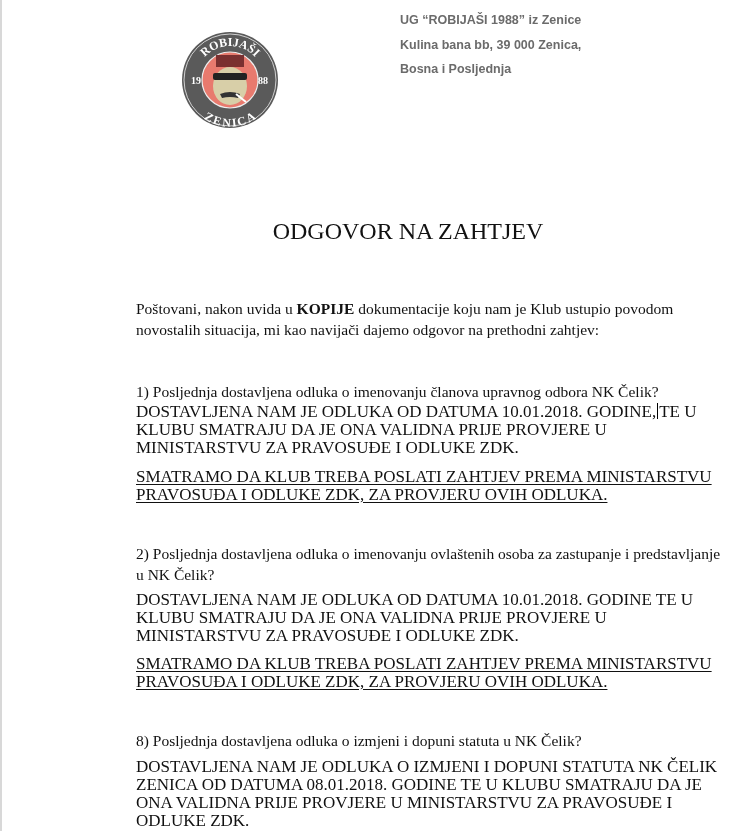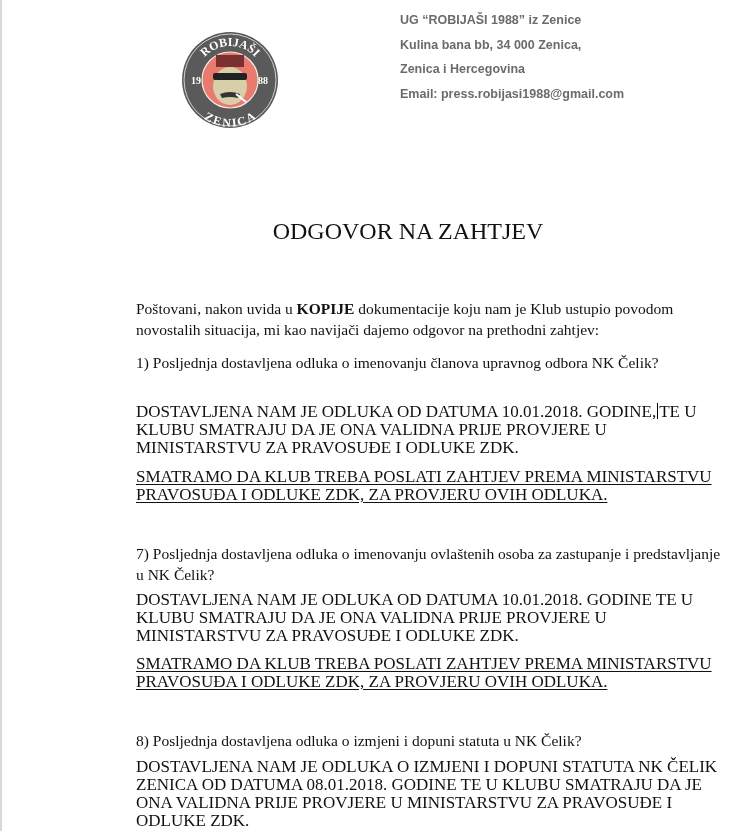--- a/index.html
+++ b/index.html
@@ -61,35 +61,34 @@
     <rect x="36" y="25" width="28" height="12" fill="#7a3030"></rect>
     <ellipse cx="50" cy="56" rx="17" ry="19" fill="#d8cfa8"></ellipse>
     <rect x="33" y="43" width="34" height="7" rx="2" fill="#222"></rect>
     <path d="M40 64 Q50 60 60 64 L58 68 Q50 66 42 68 Z" fill="#333"></path>
     <line x1="56" y1="64" x2="66" y2="72" stroke="#fff" stroke-width="2"></line>
   </g>
 </svg>
 
 <div class="header-info">
   <div><span>UG “ROBIJAŠI 1988” iz Zenice</span></div>
-  <div><span>Kulina bana bb, 34 000 Zenica,</span></div>
-  <div><span>Zenica i Hercegovina</span></div>
-  <div><span>Email: press.robijasi1988@gmail.com</span></div>
+  <div><span>Kulina bana bb, 39 000 Zenica,</span></div>
+  <div><span>Bosna i Posljednja</span></div>
 </div>
 
 <div class="title">ODGOVOR NA ZAHTJEV</div>
 
 <div class="para" style="top:298px;">
   <span>Poštovani, nakon uvida u </span><b>KOPIJE</b><span> dokumentacije koju nam je Klub ustupio povodom novostalih situacija, mi kao navijači dajemo odgovor na prethodni zahtjev:</span>
 </div>
 
-<div class="para" style="top:352px;">1) Posljednja dostavljena odluka o imenovanju članova upravnog odbora NK Čelik?</div>
+<div class="para" style="top:381px;">1) Posljednja dostavljena odluka o imenovanju članova upravnog odbora NK Čelik?</div>
 <div class="para bold" style="top:403px;">
   <span>DOSTAVLJENA NAM JE ODLUKA OD DATUMA 10.01.2018. GODINE,</span><span class="cursor"></span><span>TE U KLUBU SMATRAJU DA JE ONA VALIDNA PRIJE PROVJERE U MINISTARSTVU ZA PRAVOSUĐE I ODLUKE ZDK.</span>
 </div>
 <div class="para bold ul" style="top:468px;">SMATRAMO DA KLUB TREBA POSLATI ZAHTJEV PREMA MINISTARSTVU PRAVOSUĐA I ODLUKE ZDK, ZA PROVJERU OVIH ODLUKA.</div>
 
-<div class="para" style="top:543px;">7) Posljednja dostavljena odluka o imenovanju ovlaštenih osoba za zastupanje  i predstavljanje u NK Čelik?</div>
+<div class="para" style="top:543px;">2) Posljednja dostavljena odluka o imenovanju ovlaštenih osoba za zastupanje  i predstavljanje u NK Čelik?</div>
 <div class="para bold" style="top:591px;">DOSTAVLJENA NAM JE ODLUKA OD DATUMA 10.01.2018. GODINE TE U KLUBU SMATRAJU DA JE ONA VALIDNA PRIJE PROVJERE U MINISTARSTVU ZA PRAVOSUĐE I ODLUKE ZDK.</div>
 <div class="para bold ul" style="top:655px;">SMATRAMO DA KLUB TREBA POSLATI ZAHTJEV PREMA MINISTARSTVU PRAVOSUĐA I ODLUKE ZDK, ZA PROVJERU OVIH ODLUKA.</div>
 
 <div class="para" style="top:730px;">8) Posljednja dostavljena odluka o izmjeni i dopuni statuta u NK Čelik?</div>
 <div class="para bold" style="top:758px;">DOSTAVLJENA NAM JE ODLUKA O IZMJENI I DOPUNI STATUTA NK ČELIK ZENICA OD DATUMA 08.01.2018. GODINE TE U KLUBU SMATRAJU DA JE ONA VALIDNA PRIJE PROVJERE U MINISTARSTVU ZA PRAVOSUĐE I ODLUKE ZDK.</div>
 
 </body></html>

